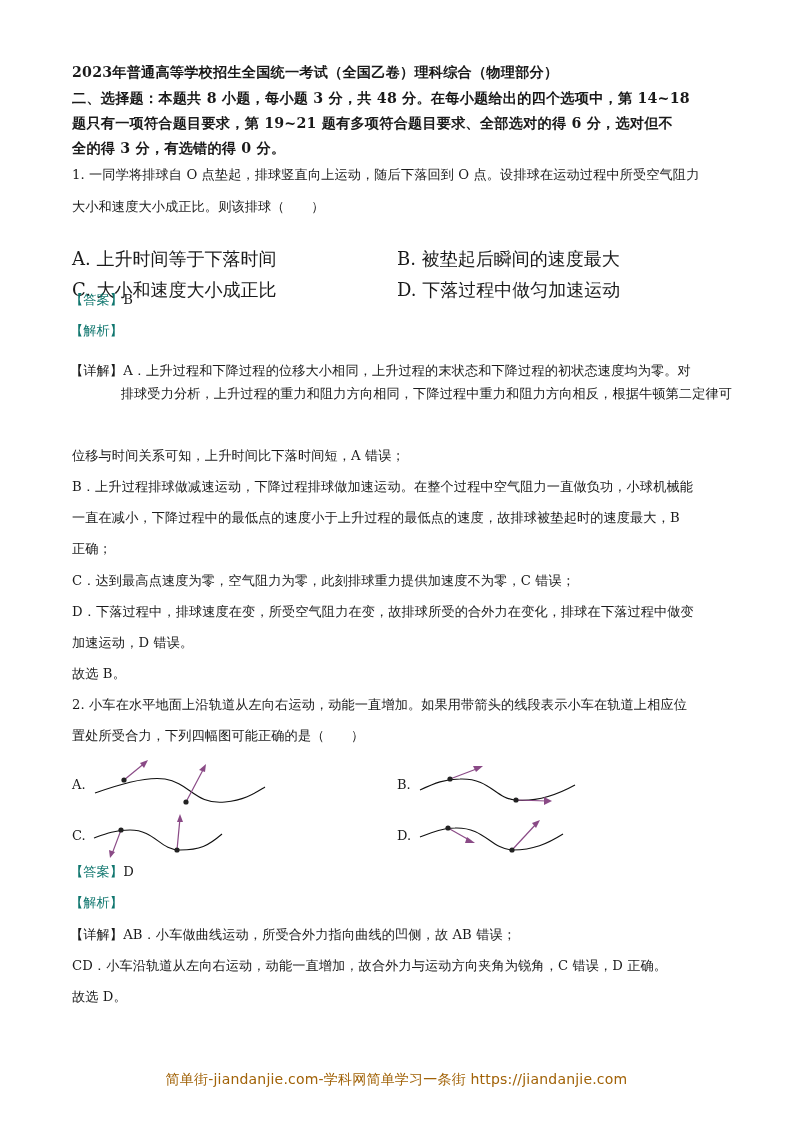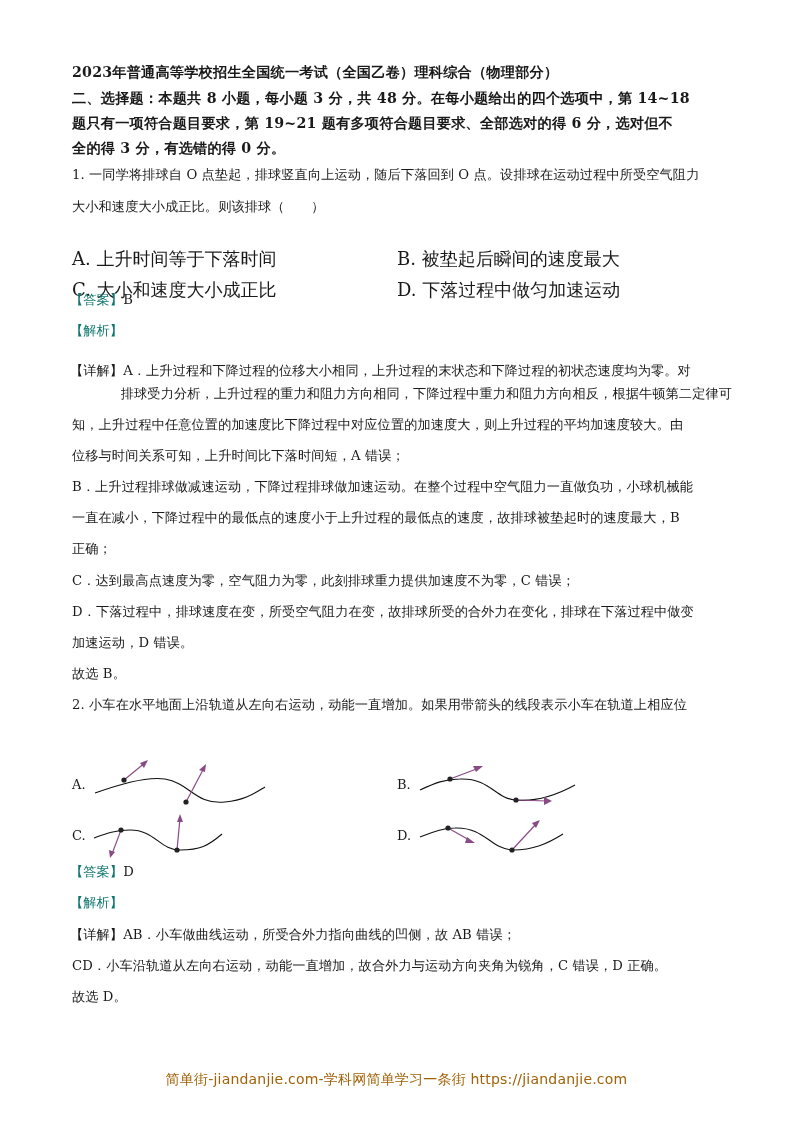--- a/index.html
+++ b/index.html
@@ -45,31 +45,31 @@
 
   <div class="line" style="top:292px; left:70px;">
     <span class="tag">【答案】</span><span>B</span>
   </div>
   <div class="line tag" style="top:323px; left:70px;">【解析】</div>
 
   <div class="line" style="top:355px; left:70px;margin-top:8px;">
     <span>【详解】</span><span>A．上升过程和下降过程的位移大小相同，上升过程的末状态和下降过程的初状态速度均为零。对</span>
   </div>
   <div class="line" style="top:386px;text-align:right;">排球受力分析，上升过程的重力和阻力方向相同，下降过程中重力和阻力方向相反，根据牛顿第二定律可</div>
-  <div class="line" style="top:417px;">知，上升过程中任意位置的加速度比下降过程中对应位置的加速度大，则上升过程的平均加速度较大。由</div>
   <div class="line" style="top:448px;">位移与时间关系可知，上升时间比下落时间短，A 错误；</div>
   <div class="line" style="top:479px;">B．上升过程排球做减速运动，下降过程排球做加速运动。在整个过程中空气阻力一直做负功，小球机械能</div>
   <div class="line" style="top:510px;">一直在减小，下降过程中的最低点的速度小于上升过程的最低点的速度，故排球被垫起时的速度最大，B</div>
   <div class="line" style="top:541px;font-family:Liberation Serif, serif;">正确；</div>
   <div class="line" style="top:573px;">C．达到最高点速度为零，空气阻力为零，此刻排球重力提供加速度不为零，C 错误；</div>
   <div class="line" style="top:604px;">D．下落过程中，排球速度在变，所受空气阻力在变，故排球所受的合外力在变化，排球在下落过程中做变</div>
   <div class="line" style="top:635px;">加速运动，D 错误。</div>
   <div class="line" style="top:666px;">故选 B。</div>
 
   <div class="line" style="top:697px;">2. 小车在水平地面上沿轨道从左向右运动，动能一直增加。如果用带箭头的线段表示小车在轨道上相应位</div>
+  <div class="line" style="top:728px;">置处所受合力，下列四幅图可能正确的是（　　）</div>
 
   <div class="fig-label" style="left:72px; top:777px;">A.</div>
   <svg class="fig" style="left:90px; top:758px;" width="180" height="50" viewBox="0 0 180 50">
     <path d="M5,35 C25,28 55,18 75,21 C100,25 105,47 135,44 C155,42 165,35 175,29" fill="none" stroke="#111" stroke-width="1.1"></path>
     <line x1="34" y1="22" x2="56" y2="4" stroke="#8a4a86" stroke-width="1.2"></line>
     <polygon points="58,2 50,5 54,10" fill="#8a4a86"></polygon>
     <line x1="96" y1="44" x2="114" y2="10" stroke="#8a4a86" stroke-width="1.2"></line>
     <polygon points="116,6 109,12 115,14" fill="#8a4a86"></polygon>
     <circle cx="34" cy="22" r="2.6" fill="#222"></circle>
     <circle cx="96" cy="44" r="2.6" fill="#222"></circle>

